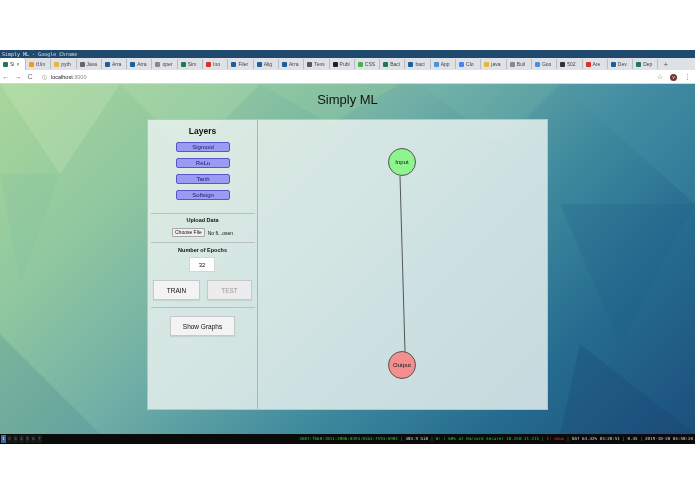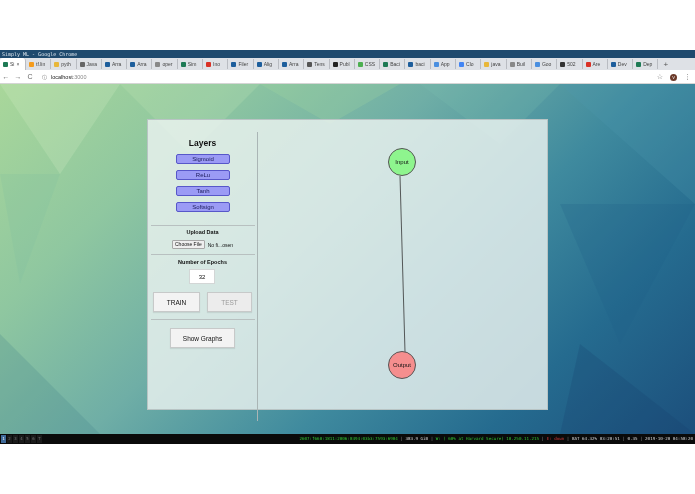--- a/index.html
+++ b/index.html
@@ -37,21 +37,21 @@
     background:
       linear-gradient(160deg, rgba(255,255,255,0.0) 0%, rgba(255,255,255,0) 100%),
       linear-gradient(135deg, #a9d79a 0%, #8fc7a0 22%, #6faea6 42%, #3f8a9e 62%, #256b8f 80%, #1c4f7c 100%);
   }
   .poly { position:absolute; opacity:0.18; }
 
   .app-title { position:absolute; left:0; width:695px; top:8px; text-align:center; font-size:13px; color:#111; font-weight:normal; }
 
   
   .panel { position:absolute; left:147px; top:35px; width:401px; height:291px; background:rgba(235,243,240,0.82); border:1px solid #b8c4c4; box-sizing:border-box; }
-  .sidebar { position:absolute; left:0; top:12px; width:110px; height:100%; border-right:1px solid #aab5b5; box-sizing:border-box; }
+  .sidebar { position:absolute; left:0; top:0; width:110px; height:100%; border-right:1px solid #aab5b5; box-sizing:border-box; }
   .sidebar h2 { margin:0; position:absolute; top:6px; width:100%; text-align:center; font-size:8.5px; font-weight:bold; color:#111; }
   .layer-btn { position:absolute; left:28px; width:54px; height:10px; background:#9b9bf5; border:1px solid #5757c9; border-radius:2px; box-sizing:border-box; font-size:6px; text-align:center; line-height:9px; color:#1b1b5a; cursor:pointer; }
   .divider { position:absolute; left:3px; width:104px; height:0; border-top:1px solid #b8c0c0; }
   .label-small { position:absolute; width:100%; text-align:center; font-size:5.5px; font-weight:bold; color:#111; }
   .file-row { position:absolute; top:108px; left:0; width:100%; display:flex; justify-content:center; align-items:center; font-size:5px; }
   .file-btn { background:#efefef; border:1px solid #a7a7a7; border-radius:1px; padding:0 2px; font-size:5px; height:7px; line-height:7px; color:#111; }
   .file-name { margin-left:3px; color:#111; }
   .epoch-input { position:absolute; left:41px; top:137px; width:26px; height:15px; background:#ffffff; border:1px solid #d3d6d6; box-sizing:border-box; font-size:6px; text-align:center; line-height:14px; color:#111; }
   .big-btn { position:absolute; height:20px; background:#f3f3f3; border:1px solid #c7c9c9; box-sizing:border-box; font-size:6.5px; text-align:center; line-height:19px; color:#111; box-shadow:0 1px 1px rgba(0,0,0,0.08); }
   .big-btn.disabled { color:#9a9a9a; background:#ececec; }
@@ -213,20 +213,21 @@
     <polygon points="120,0 260,0 190,70" fill="#c6e8b8"></polygon>
     <polygon points="0,90 60,90 20,200" fill="#7fbfa0"></polygon>
     <polygon points="560,0 695,0 695,120" fill="#4f9ab0"></polygon>
     <polygon points="560,120 695,120 620,260" fill="#1f5f88"></polygon>
     <polygon points="0,250 100,350 0,350" fill="#3f7f88"></polygon>
     <polygon points="580,260 695,350 560,350" fill="#163e6c"></polygon>
     <polygon points="260,0 400,0 330,40" fill="#a9dca0"></polygon>
     <polygon points="420,0 560,0 500,60" fill="#7cc0b0"></polygon>
   </svg>
 
+  <div class="app-title">Simply ML</div>
 
   <div class="panel">
     <div class="sidebar">
       <h2>Layers</h2>
       <div class="layer-btn" style="top:22px">Sigmoid</div>
       <div class="layer-btn" style="top:38px">ReLu</div>
       <div class="layer-btn" style="top:54px">Tanh</div>
       <div class="layer-btn" style="top:70px">Softsign</div>
 
       <div class="divider" style="top:93px"></div>

